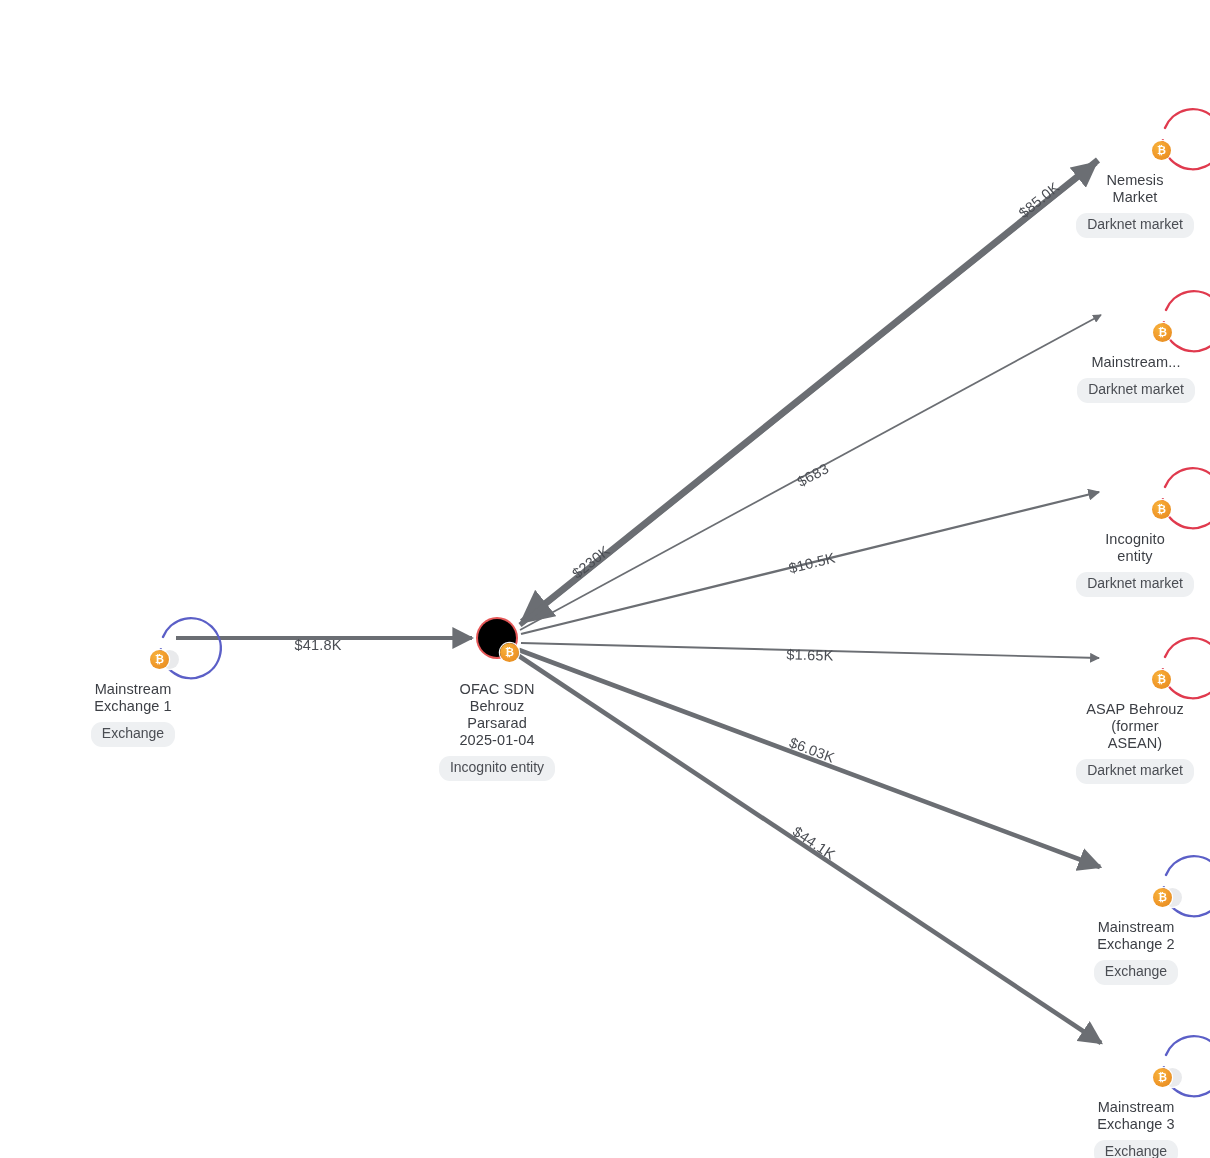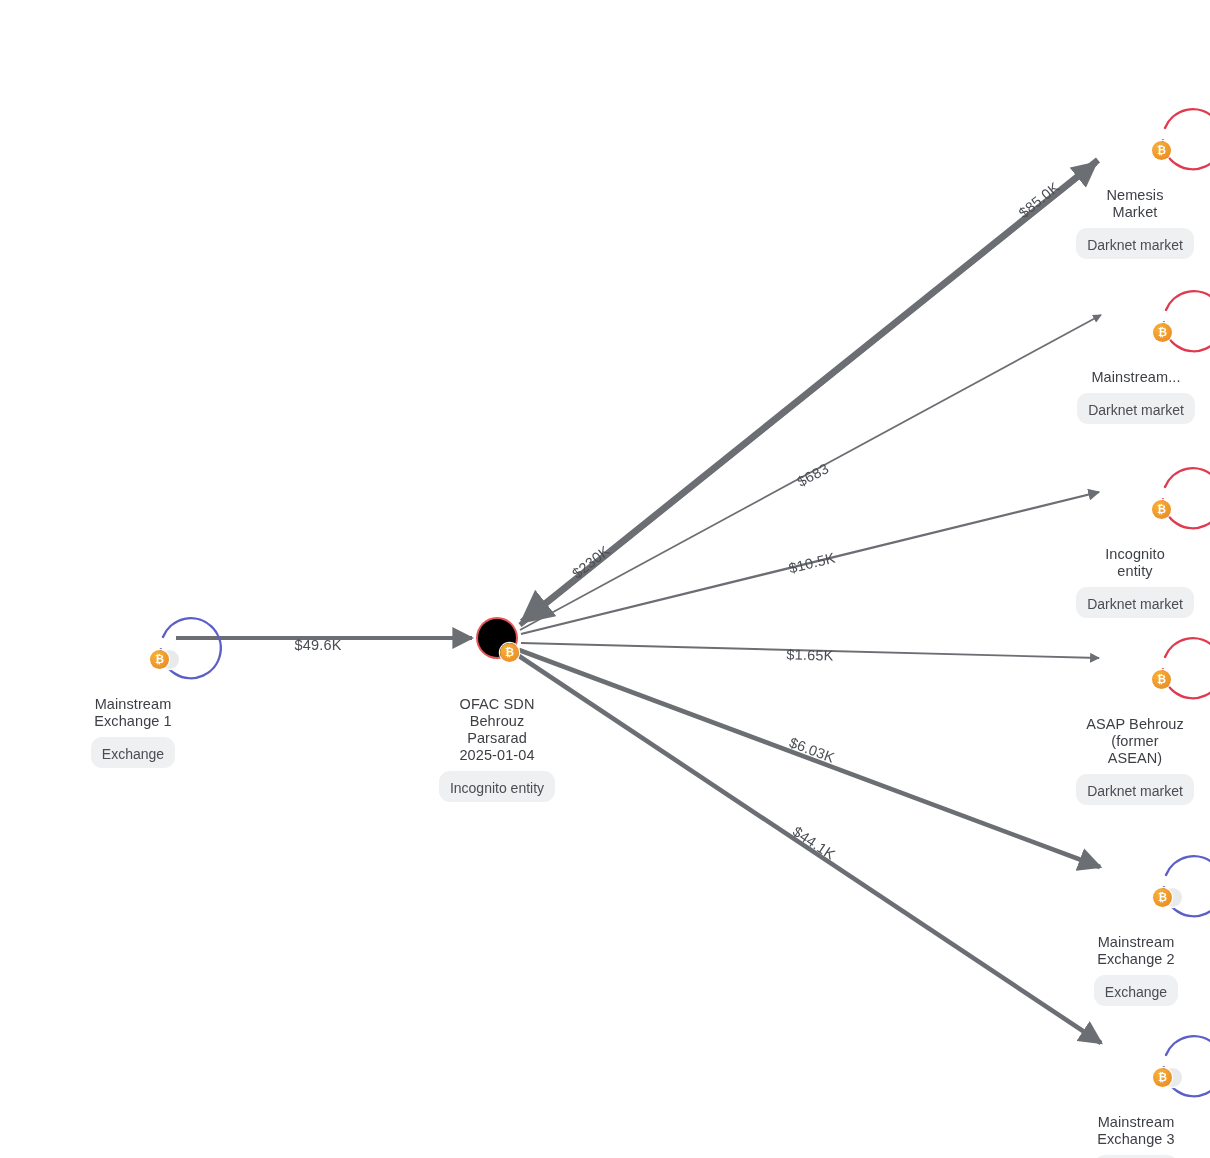--- a/index.html
+++ b/index.html
@@ -63,33 +63,33 @@
     width: 19px;
     height: 19px;
     border-radius: 50%;
     background: #e9eaec;
     right: -12px;
     bottom: 3px;
     z-index: 2;
     box-shadow: 0 0 0 1.2px rgba(255,255,255,0.95);
   }
   .node-label {
-    margin-top: 24px;
+    margin-top: 9px;
     text-align: center;
     font-size: 14.5px;
     line-height: 1.18;
     color: #3c3f45;
     white-space: pre-line;
     letter-spacing: 0.1px;
   }
   .node-tag {
     margin-top: 7px;
     background: #eef0f2;
     border-radius: 11px;
-    padding: 10px 11px 5px 11px;
+    padding: 4px 11px 5px 11px;
     font-size: 14px;
     line-height: 1.1;
     color: #4a4d53;
     white-space: pre-line;
     text-align: center;
   }
   .edge-label {
     position: absolute;
     font-size: 14.5px;
     color: #4a4d53;
@@ -113,21 +113,21 @@
       <line x1="520" y1="625" x2="1096" y2="163" stroke="#6b6e73" stroke-width="5" stroke-linecap="butt" marker-end="url(#arrow)"></line>
       <line x1="520" y1="630" x2="1101" y2="315" stroke="#6b6e73" stroke-width="1.7" stroke-linecap="butt" marker-end="url(#arrow)"></line>
       <line x1="521" y1="634" x2="1099" y2="492" stroke="#6b6e73" stroke-width="2.3" stroke-linecap="butt" marker-end="url(#arrow)"></line>
       <line x1="521" y1="643" x2="1099" y2="658" stroke="#6b6e73" stroke-width="1.9" stroke-linecap="butt" marker-end="url(#arrow)"></line>
       <line x1="519" y1="650" x2="1100" y2="867" stroke="#6b6e73" stroke-width="4.6" stroke-linecap="butt" marker-end="url(#arrow)"></line>
       <line x1="516" y1="654" x2="1101" y2="1043" stroke="#6b6e73" stroke-width="4.6" stroke-linecap="butt" marker-end="url(#arrow)"></line>
     </g>
 </svg>
 
 <div id="edge-labels-layer">
-    <div class="edge-label" style="left: 318px; top: 645px; transform: translate(-50%, -50%) rotate(0deg);">$49.6K</div>
+    <div class="edge-label" style="left: 318px; top: 645px; transform: translate(-50%, -50%) rotate(0deg);">$41.8K</div>
     <div class="edge-label" style="left: 591px; top: 562px; transform: translate(-50%, -50%) rotate(-38.7deg);">$230K</div>
     <div class="edge-label" style="left: 1039px; top: 200px; transform: translate(-50%, -50%) rotate(-38.7deg);">$85.0K</div>
     <div class="edge-label" style="left: 813px; top: 475px; transform: translate(-50%, -50%) rotate(-28.5deg);">$683</div>
     <div class="edge-label" style="left: 812px; top: 563px; transform: translate(-50%, -50%) rotate(-13.8deg);">$10.5K</div>
     <div class="edge-label" style="left: 810px; top: 655px; transform: translate(-50%, -50%) rotate(1.5deg);">$1.65K</div>
     <div class="edge-label" style="left: 812px; top: 750px; transform: translate(-50%, -50%) rotate(20.5deg);">$6.03K</div>
     <div class="edge-label" style="left: 814px; top: 843px; transform: translate(-50%, -50%) rotate(33.6deg);">$44.1K</div>
   </div>
 <div id="nodes-layer">
     <div class="node" style="left: 33px; top: 604px;">

